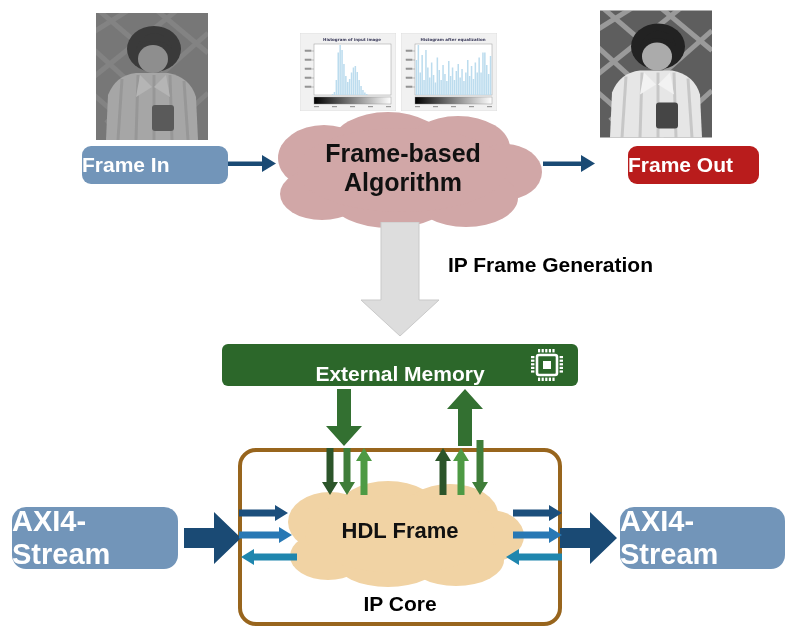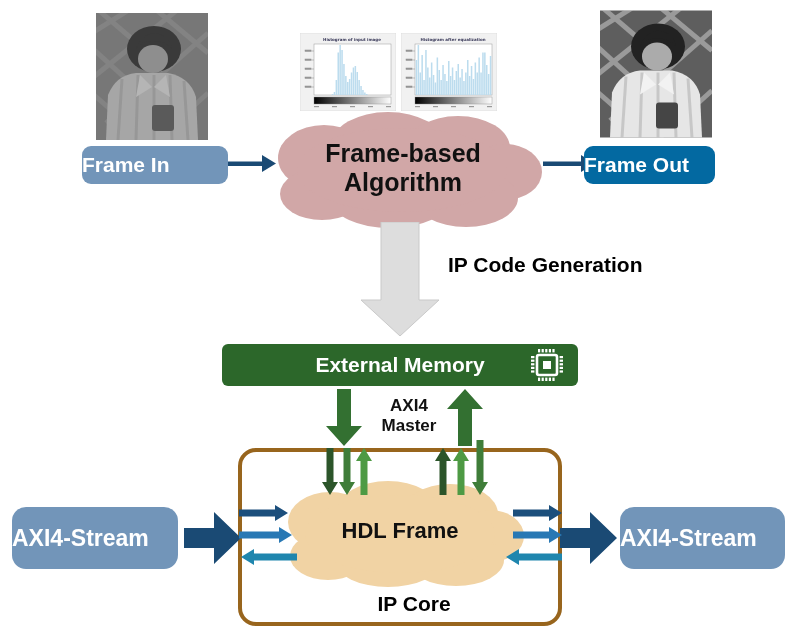--- a/index.html
+++ b/index.html
@@ -6,28 +6,28 @@
   #canvas{
     position:relative;width:792px;height:636px;background:#fff;overflow:hidden;
     font-family:"Liberation Sans","DejaVu Sans",sans-serif;
   }
   .abs{position:absolute;}
   .pill{
     display:flex;align-items:center;justify-content:flex-start;
     color:#fff;font-weight:bold;border-radius:9px;
   }
   .pill-sm{font-size:21px;}
-  .pill-lg{font-size:23px;border-radius:14px;}
+  .pill-lg{font-size:29px;border-radius:14px;}
   .cloud-label{
     display:flex;flex-direction:column;align-items:center;justify-content:center;
     font-weight:bold;color:#111;text-align:left;line-height:1.15;
   }
   .blk-label{font-weight:bold;color:#000;}
   .membar{
-    display:flex;align-items:center;justify-content:center;
+    display:flex;align-items:flex-end;justify-content:center;
     color:#fff;font-weight:bold;font-size:21px;border-radius:6px;
   }
   
   .photo-in  .p-bg{fill:#777;} .photo-in .p-lat{stroke:#8d8d8d;}
   .photo-in  .p-hair{fill:#3a3a3a;} .photo-in .p-face{fill:#8e8e8e;}
   .photo-in  .p-jkt{fill:#a6a6a6;} .photo-in .p-str{stroke:#949494;}
   .photo-in  .p-patch{fill:#5a5a5a;} .photo-in .p-col{fill:#b5b5b5;}
   .photo-out .p-bg{fill:#5e5e5e;} .photo-out .p-lat{stroke:#c2c2c2;}
   .photo-out .p-hair{fill:#222;} .photo-out .p-face{fill:#ababab;}
   .photo-out .p-jkt{fill:#e6e6e6;} .photo-out .p-str{stroke:#c0c0c0;}
@@ -252,30 +252,30 @@
       <polygon points="34,0 48,8.5 34,17"></polygon>
     </g>
   </svg>
 
   <svg class="abs" style="left:543px;top:155px;" width="52" height="17" viewBox="0 0 52 17">
     <g fill="#1a4a74">
       <rect x="0" y="6.5" width="40" height="4.5"></rect>
       <polygon points="38,0 52,8.5 38,17"></polygon>
     </g>
   </svg>
-  <div class="abs pill pill-sm" style="left: 584px; top: 146px; width: 131px; height: 38px; background: #0369a1;">
+  <div class="abs pill pill-sm" style="left: 628px; top: 146px; width: 131px; height: 38px; background: #b91c1c;">
     <span>Frame Out</span>
   </div>
 
   <svg class="abs" style="left:361px;top:222px;" width="78" height="114" viewBox="0 0 78 114">
     <g stroke="#c9c9c9" stroke-width="1" fill="#dddddd">
       <path d="M20 0 L58 0 L58 78 L78 78 L39 114 L0 78 L20 78 Z"></path>
     </g>
   </svg>
-  <div class="abs blk-label" style="left:448px;top:253px;font-size:21px;">IP Code Generation</div>
+  <div class="abs blk-label" style="left:448px;top:253px;font-size:21px;">IP Frame Generation</div>
 
   <div class="abs membar" style="left: 222px; top: 344px; width: 356px; height: 42px; background: rgb(44, 103, 42);">
     <span>External Memory</span>
     <svg class="abs" style="right:14px;top:4px;" width="34" height="34" viewBox="0 0 34 34">
       <g fill="#fff">
         <rect x="7" y="7" width="20" height="20" rx="2" fill="none" stroke="#fff" stroke-width="2.6"></rect>
         <rect x="13" y="13" width="8" height="8"></rect>
         <rect x="8" y="1" width="2.2" height="3.4"></rect>
           <rect x="11.6" y="1" width="2.2" height="3.4"></rect>
         <rect x="15.2" y="1" width="2.2" height="3.4"></rect>
@@ -298,24 +298,20 @@
         <rect x="29.6" y="22.4" width="3.4" height="2.2"></rect>
       </g>
     </svg>
   </div>
 
   <svg class="abs" style="left:326px;top:389px;" width="36" height="57" viewBox="0 0 36 57">
     <g fill="#337031">
       <path d="M11 0 L25 0 L25 37 L36 37 L18 57 L0 37 L11 37 Z"></path>
     </g>
   </svg>
-  <div class="abs cloud-label" style="left:370px;top:393px;width:78px;height:46px;font-size:17px;">
-    <div>AXI4</div>
-    <div>Master</div>
-  </div>
   <svg class="abs" style="left:447px;top:389px;" width="36" height="57" viewBox="0 0 36 57">
     <g fill="#337031">
       <path d="M18 0 L36 20 L25 20 L25 57 L11 57 L11 20 L0 20 Z"></path>
     </g>
   </svg>
 
   <div class="abs ip-box" style="left:238px;top:448px;width:324px;height:178px;"></div>
 
   <svg class="abs" style="left:274px;top:474px;" width="252" height="114" viewBox="0 0 252 114">
     <g fill="#f1d3a4">
@@ -325,21 +321,21 @@
       <ellipse cx="216" cy="62" rx="34" ry="26"></ellipse>
       <ellipse cx="182" cy="86" rx="48" ry="26"></ellipse>
       <ellipse cx="114" cy="88" rx="52" ry="25"></ellipse>
       <ellipse cx="54" cy="82" rx="38" ry="24"></ellipse>
       <ellipse cx="126" cy="60" rx="95" ry="39"></ellipse>
     </g>
   </svg>
   <div class="abs cloud-label" style="left:295px;top:496px;width:210px;height:70px;font-size:22px;">
     <div>HDL Frame</div>
   </div>
-  <div class="abs blk-label" style="left:252px;top:592px;width:324px;text-align:center;font-size:21px;">IP Core</div>
+  <div class="abs blk-label" style="left:238px;top:592px;width:324px;text-align:center;font-size:21px;">IP Core</div>
 
   <svg class="abs" style="left:310px;top:438px;" width="192" height="62" viewBox="0 0 192 62">
     <g fill="#2c552a">
       <path d="M16.5 10 L23.5 10 L23.5 44 L28 44 L20 57 L12 44 L16.5 44 Z"></path>
       <path d="M133 10 L141 23 L136.5 23 L136.5 57 L129.5 57 L129.5 23 L125 23 Z"></path>
     </g>
     <g fill="#3f7d39">
       <path d="M33.5 10 L40.5 10 L40.5 44 L45 44 L37 57 L29 44 L33.5 44 Z"></path>
       <path d="M166.5 2 L173.5 2 L173.5 44 L178 44 L170 57 L162 44 L166.5 44 Z"></path>
     </g>

